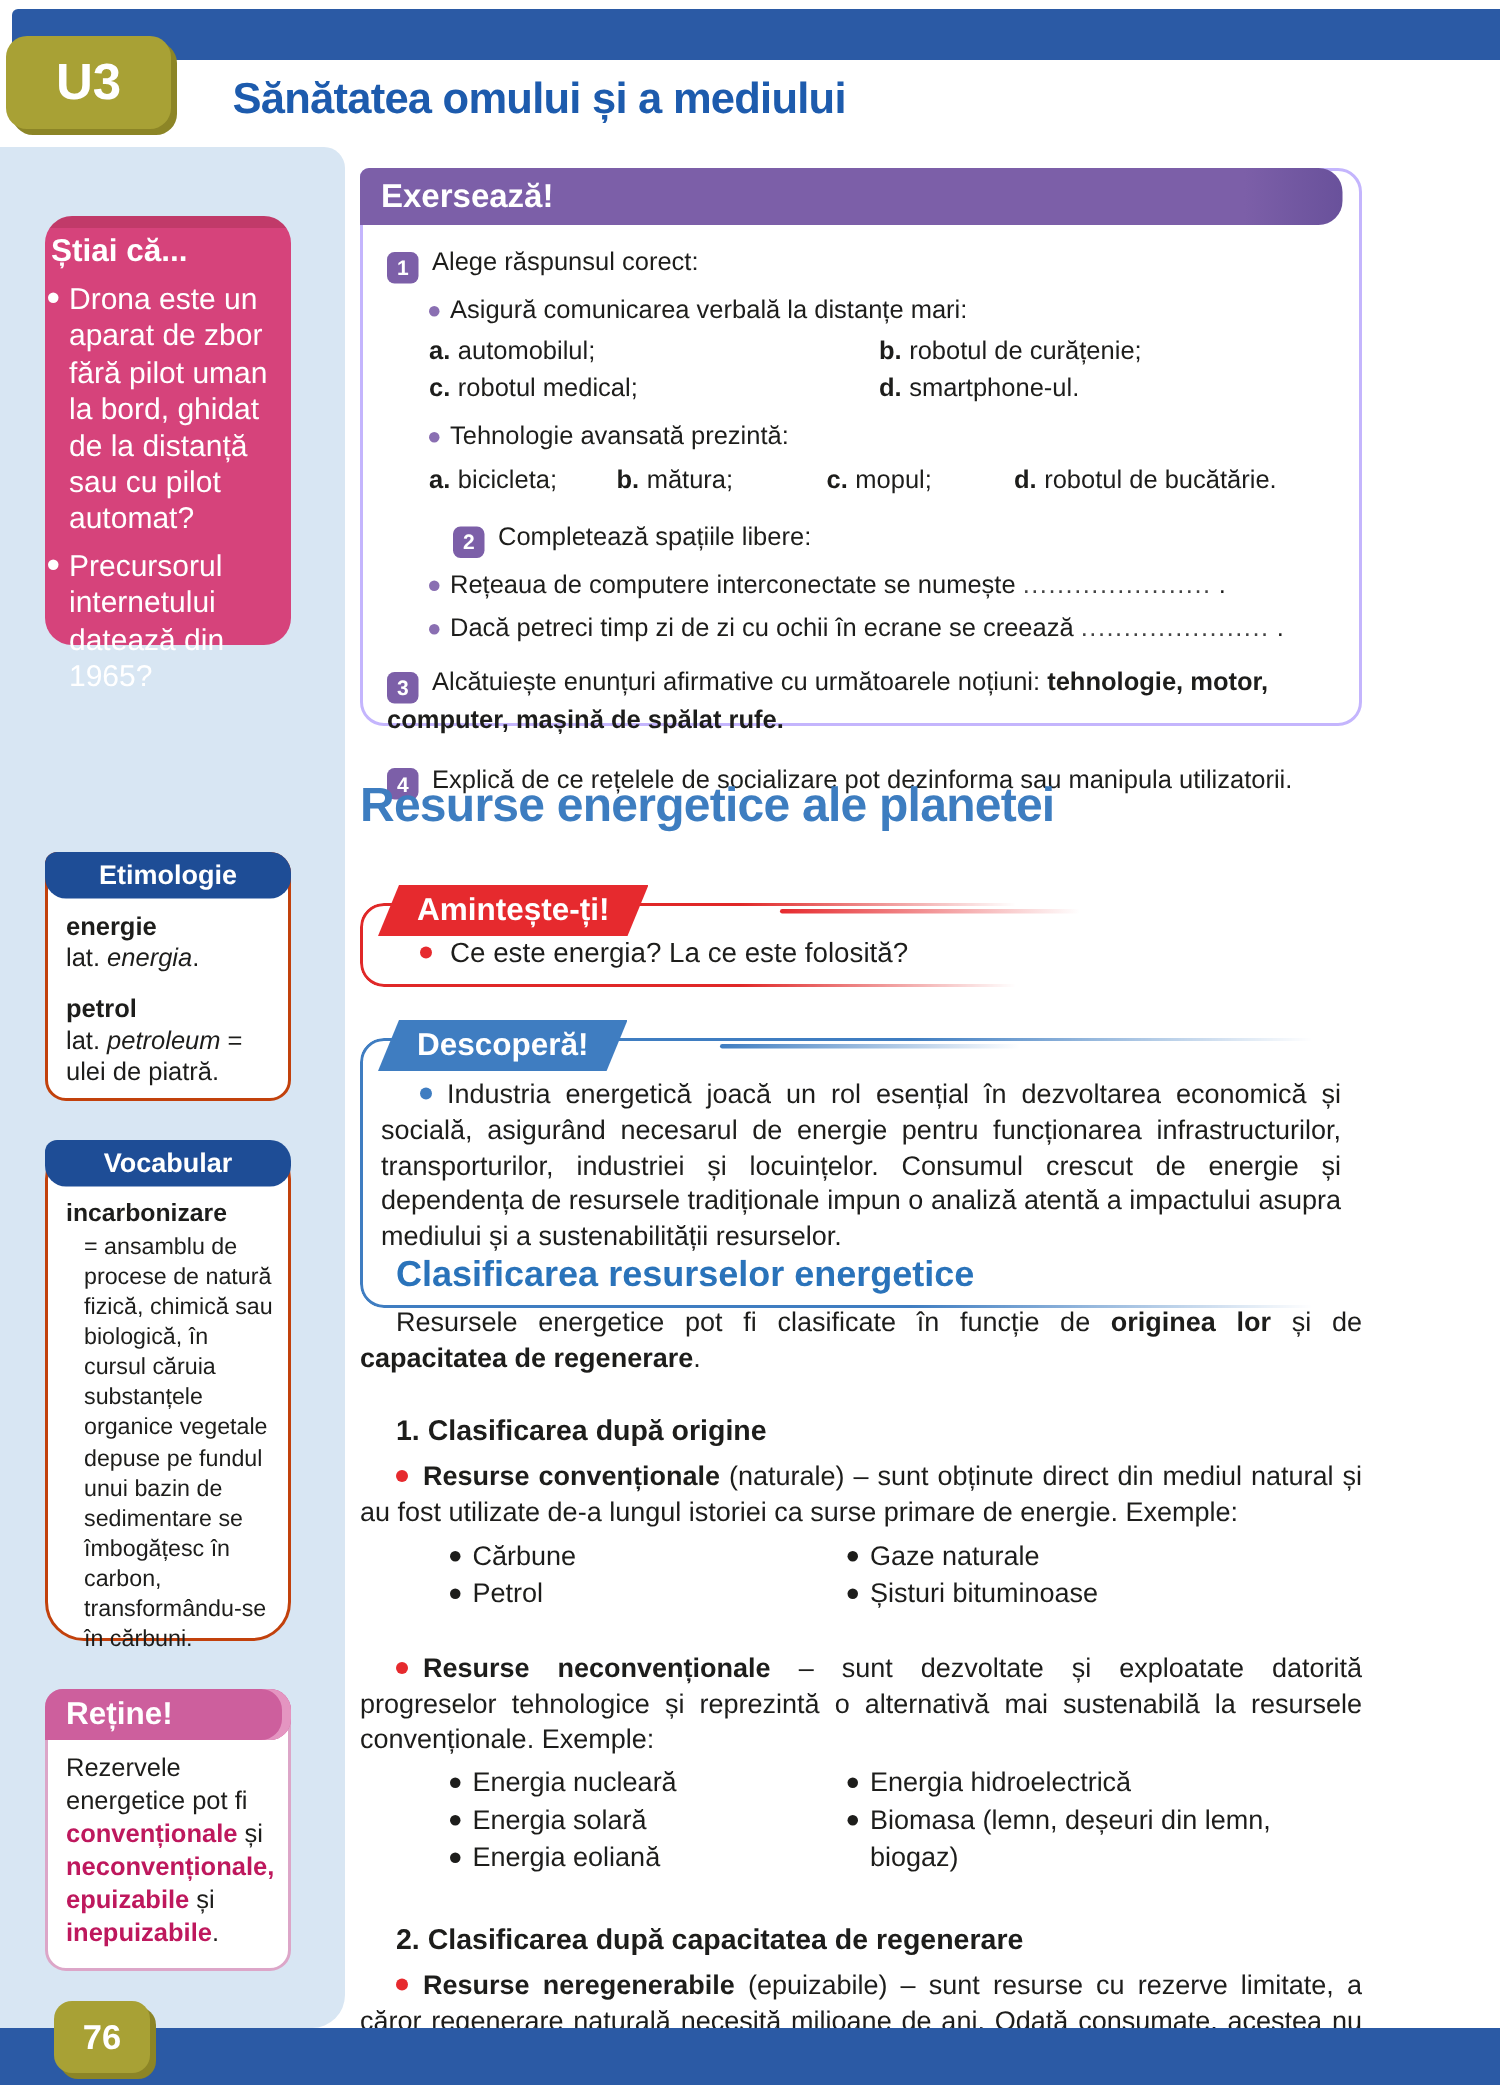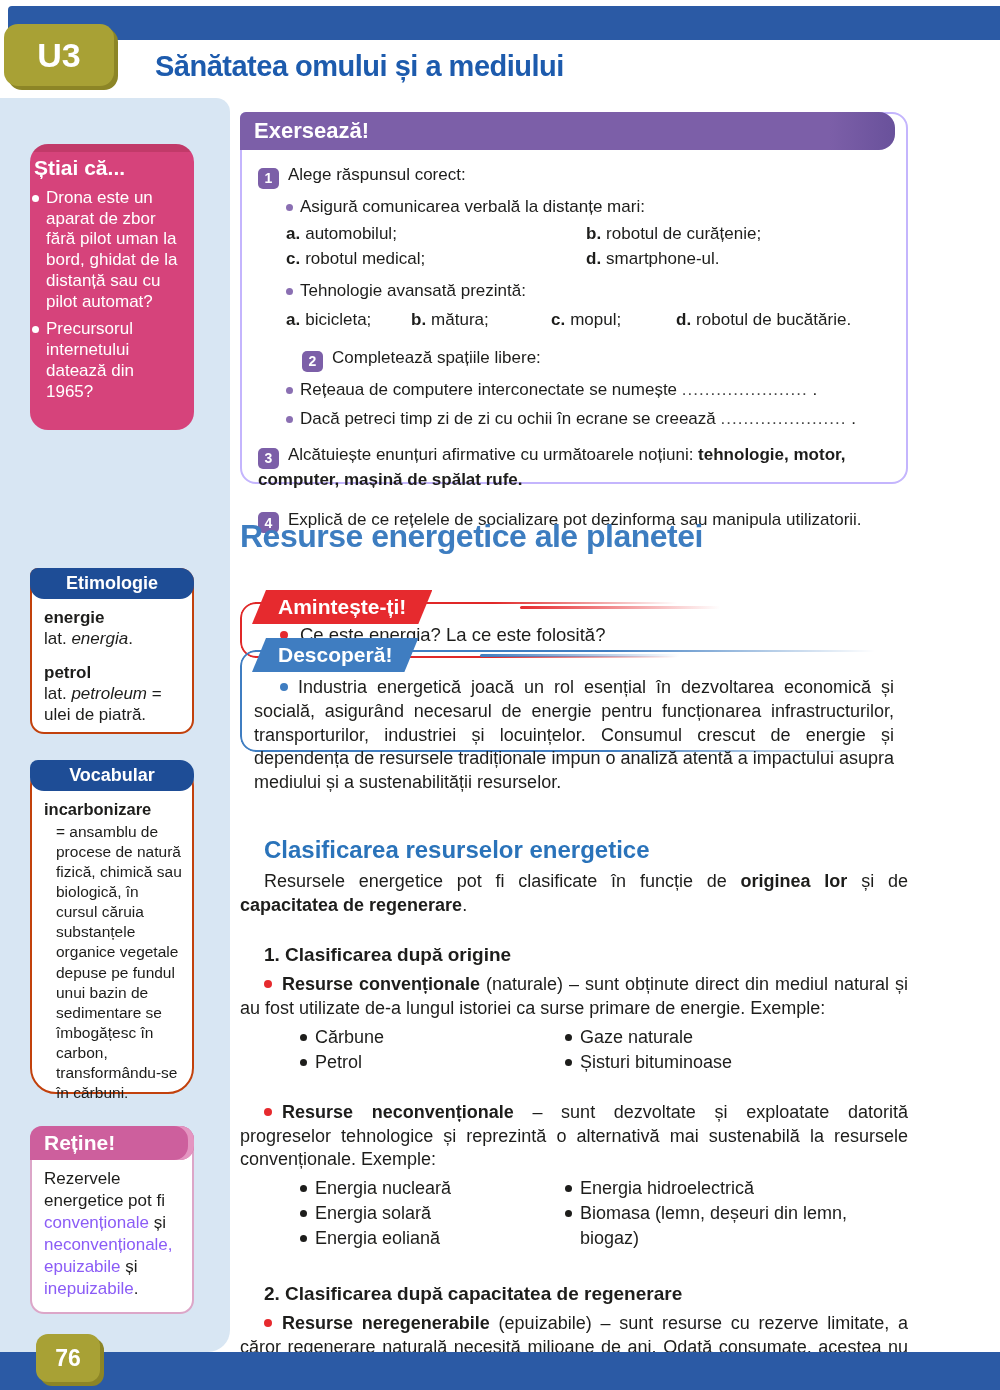--- a/index.html
+++ b/index.html
@@ -15,21 +15,21 @@
   .footer-bar{position:absolute;left:0;top:1352px;width:100%;height:38px;background:#2b5aa5;}
   .page-num{position:absolute;left:36px;top:1334px;width:64px;height:48px;background:#a8a135;
             border-radius:12px;box-shadow:4px 4px 0 #8c8526;color:#fff;font-weight:bold;font-size:23px;
             display:flex;align-items:center;justify-content:center;z-index:3;}
 
   
   .leftcol{position:absolute;left:0;top:98px;width:230px;height:1254px;background:#d8e6f3;border-radius:0 14px 22px 0;}
   .know{position:absolute;left:30px;top:144px;width:164px;height:286px;background:linear-gradient(180deg,#c13a69 0,#c13a69 8px,#d6437b 8px);
         border-radius:18px;color:#fff;padding:12px 12px 0 2px;box-sizing:border-box;}
   .know-title{font-size:21px;font-weight:bold;margin:0 0 8px 2px;}
-  .kitem{position:relative;padding-left:14px;font-size:17px;line-height:1.22;margin-bottom:7px;}
+  .kitem{position:relative;padding-left:14px;font-size:20px;line-height:1.22;margin-bottom:7px;}
   .kitem .dot{position:absolute;left:0;top:7px;width:7px;height:7px;border-radius:50%;background:#fff;}
 
   .side-box{position:absolute;left:30px;width:164px;background:#fff;border:2px solid #c2410c;
             border-radius:8px 14px 14px 14px;box-sizing:border-box;}
   .side-banner{margin:-2px -2px 8px -2px;background:#1e4d96;color:#fff;font-weight:bold;font-size:18px;
                text-align:center;padding:5px 0;border-radius:8px 14px 14px 14px;}
   .etym{top:568px;height:166px;}
   .vocab{top:760px;height:334px;border-radius:26px;}
   .side-body{padding:0 10px 8px 12px;font-size:17px;line-height:1.25;}
   .etym-term{font-weight:bold;margin-top:2px;}
@@ -37,21 +37,21 @@
   .etym-gap{height:10px;}
   .vocab-term{font-weight:bold;font-size:16.5px;}
   .vocab-def{font-size:15.5px;line-height:1.3;padding-left:12px;margin-top:2px;}
 
   .remember{position:absolute;left:30px;top:1126px;width:164px;height:188px;background:#fff;
             border:2px solid #dca6c8;border-radius:12px 14px 14px 14px;box-sizing:border-box;}
   .rem-banner{margin:-2px -2px 6px -2px;background:#cd5f9d;color:#fff;font-weight:bold;font-size:21px;
               padding:5px 0 5px 14px;border-radius:12px 14px 14px 0;
               box-shadow:inset -6px 0 0 #e495c1;}
   .rem-body{padding:2px 8px 0 12px;font-size:17px;line-height:1.3;}
-  .mag{color:#8b5cf6;font-weight:normal;}
+  .mag{color:#be185d;font-weight:bold;}
 
   
   .practice{position:absolute;left:240px;top:112px;width:668px;height:372px;background:#fff;
             border:2px solid #c4b5fd;border-radius:6px 16px 16px 16px;box-sizing:border-box;}
   .practice-banner{position:absolute;left:-2px;top:-2px;width:655px;height:38px;
                    background:linear-gradient(90deg,#7c5fa8 0%,#7c5fa8 90%,#69519b 100%);
                    border-radius:6px 16px 16px 0;color:#fff;font-weight:bold;font-size:22px;
                    padding:6px 0 0 14px;box-sizing:border-box;}
   .practice-body{padding:50px 12px 0 16px;font-size:17px;line-height:1.3;}
   .qnum{display:inline-flex;width:21px;height:21px;background:#7c5fa8;border-radius:5px;color:#fff;
@@ -67,21 +67,21 @@
   .q3p{margin-top:14px;line-height:1.35;}
 
   
   .main-title{position:absolute;left:240px;top:518px;width:668px;text-align:left;
               font-size:32px;font-weight:bold;color:#3d7dc0;letter-spacing:-0.5px;}
 
   .recall{position:absolute;left:240px;top:602px;width:460px;height:56px;}
   .recall .fadebox{position:absolute;inset:0;border:2px solid #e02828;border-radius:16px;
                    -webkit-mask:linear-gradient(90deg,#000 55%,transparent 95%);
                    mask:linear-gradient(90deg,#000 55%,transparent 95%);}
-  .discover{position:absolute;left:240px;top:650px;width:668px;height:102px;}
+  .discover{position:absolute;left:240px;top:692px;width:668px;height:180px;}
   .discover .fadebox{position:absolute;inset:0;border:2px solid #3f7dc1;border-radius:16px;
                    -webkit-mask:linear-gradient(90deg,#000 55%,transparent 95%);
                    mask:linear-gradient(90deg,#000 55%,transparent 95%);}
   .ribbon{position:absolute;left:12px;top:-12px;height:34px;color:#fff;font-weight:bold;font-size:21px;
           display:flex;align-items:center;padding:0 26px;
           clip-path:polygon(14px 0,100% 0,calc(100% - 14px) 100%,0 100%);}
   .ribbon.red{background:#e62a2e;}
   .ribbon.blue{background:#3f7dc1;}
   .ribbon-line{position:absolute;top:4px;height:3px;width:200px;border-radius:2px;}
   .ribbon-line.red{left:280px;background:linear-gradient(90deg,#e62a2e,rgba(230,42,46,0));}

